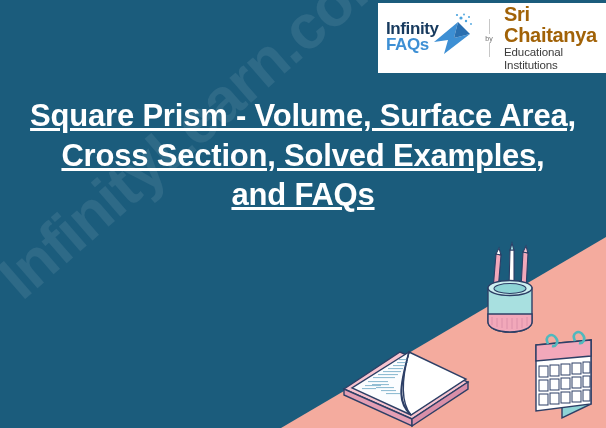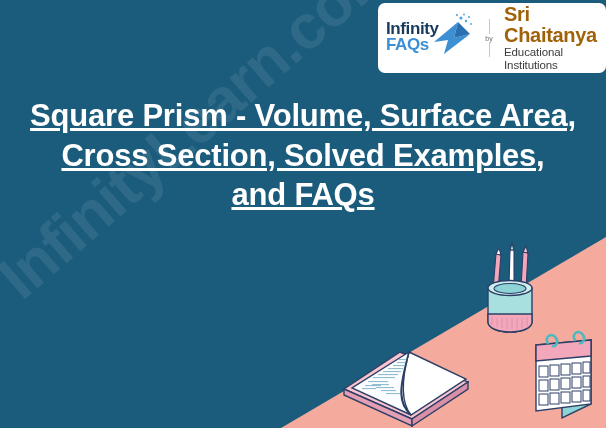--- a/index.html
+++ b/index.html
@@ -45,21 +45,20 @@
   .logo-panel {
     position: absolute;
     left: 378px;
     top: 3px;
     width: 228px;
     height: 70px;
     background: #ffffff;
     display: flex;
     align-items: center;
     z-index: 8;
-    border-radius: 7px;
   }
   .logo-left {
     position: relative;
     width: 92px;
     height: 60px;
     margin-left: 6px;
     flex: none;
   }
   .il-wordmark {
     position: absolute;

